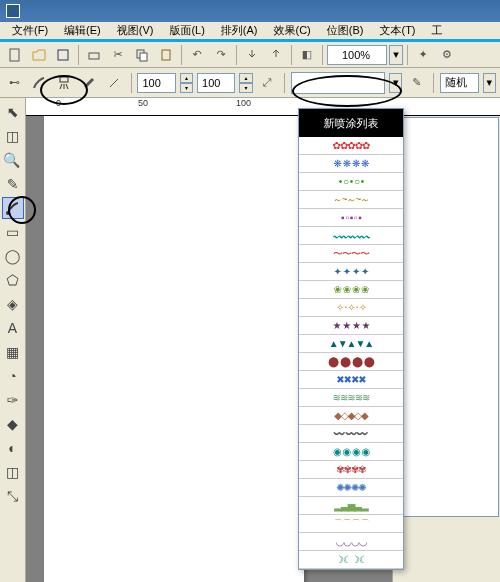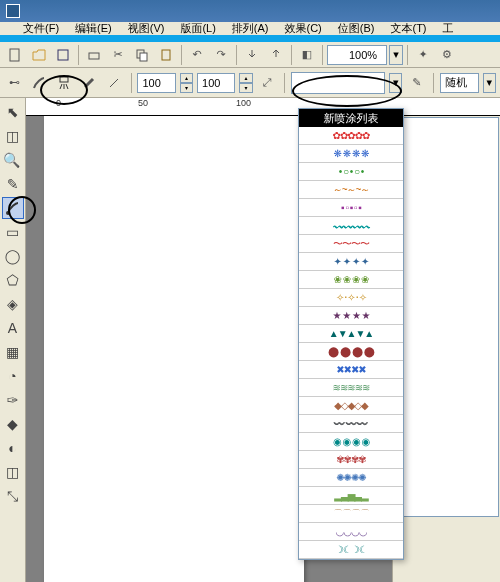--- a/index.html
+++ b/index.html
@@ -1,41 +1,41 @@
 <!DOCTYPE html>
 <html><head>
 <meta charset="utf-8">
 <style>
 *{box-sizing:border-box;margin:0;padding:0;font-family:"Microsoft YaHei",Arial,sans-serif;font-size:11px}
 body{width:500px;height:582px;background:#ece9d8;overflow:hidden;position:relative}
 .titlebar{height:22px;background:linear-gradient(#3a6ea5,#4a7bb5);color:#fff;display:flex;align-items:center;padding:0 6px;font-size:12px}
 .titlebar .ico{width:14px;height:14px;background:#2a5a8a;border:1px solid #fff;margin-right:6px}
-.menubar{height:20px;background:#ece9d8;display:flex;align-items:center;border-bottom:7px solid #0ea5e9;padding:0 15px}
+.menubar{height:20px;background:#ece9d8;display:flex;align-items:center;border-bottom:3px solid #0ea5e9;padding:0 4px}
 .menubar span{padding:2px 8px;color:#000;cursor:default}
 .toolbar{height:26px;background:#ece9d8;border-bottom:1px solid #aca899;display:flex;align-items:center;padding:0 4px;gap:2px}
 .toolbar2{height:30px;background:#ece9d8;border-bottom:1px solid #aca899;display:flex;align-items:center;padding:0 4px;gap:4px;position:relative}
 .tb-btn{width:22px;height:22px;border:1px solid transparent;display:flex;align-items:center;justify-content:center;color:#555}
 .sep{width:1px;height:20px;background:#aca899;margin:0 2px}
-.zoom{width:60px;height:20px;border:1px solid #7f9db9;background:#fff;padding:0 21px;display:flex;align-items:center}
+.zoom{width:60px;height:20px;border:1px solid #7f9db9;background:#fff;padding:0 14px;display:flex;align-items:center}
 .drop{width:14px;height:20px;border:1px solid #7f9db9;background:#ece9d8;display:flex;align-items:center;justify-content:center}
 .num{width:40px;height:20px;border:1px solid #7f9db9;background:#fff;padding:0 4px;display:flex;align-items:center}
 .spin{width:14px;height:20px;display:flex;flex-direction:column}
 .spin div{flex:1;border:1px solid #7f9db9;background:#ece9d8;font-size:6px;display:flex;align-items:center;justify-content:center}
 .mode{width:40px;height:20px;border:1px solid #7f9db9;background:#fff;padding:0 4px;display:flex;align-items:center}
 .toolbox{width:26px;position:absolute;left:0;top:98px;bottom:0;background:#ece9d8;border-right:1px solid #aca899;display:flex;flex-direction:column;padding:2px 0}
 .tool{width:22px;height:22px;margin:1px auto;border:1px solid transparent;display:flex;align-items:center;justify-content:center;color:#444;font-size:14px}
 .tool.active{border:1px solid #316ac5;background:#c1d2ee}
 .workarea{position:absolute;left:26px;top:98px;right:0;bottom:0;background:#808080;overflow:hidden}
 .rulerH{height:18px;background:#fff;border-bottom:1px solid #000;position:relative}
 .rulerV{width:18px;position:absolute;left:0;top:18px;bottom:0;background:#fff;border-right:1px solid #000}
 .canvas{position:absolute;left:18px;top:18px;background:#fff;width:260px;height:600px;box-shadow:2px 2px 4px rgba(0,0,0,0.3)}
 .panel{position:absolute;right:0;top:18px;width:108px;bottom:0;background:#ece9d8;border-left:1px solid #aca899}
 .panel-inner{background:#fff;border:1px solid #7f9db9;margin:1px;height:400px}
 .spraylist{position:absolute;left:298px;top:108px;width:106px;border:1px solid #7f9db9;background:#fff;z-index:10;box-shadow:2px 2px 6px rgba(0,0,0,0.3)}
-.spray-header{height:18px;background:#000;color:#fff;font-size:11px;display:flex;align-items:center;justify-content:center}
+.spray-header{height:28px;background:#000;color:#fff;font-size:11px;display:flex;align-items:center;justify-content:center}
 .spray-row{height:18px;border-bottom:1px solid #ccc;display:flex;align-items:center;justify-content:center;overflow:hidden;font-size:10px}
 .circle{position:absolute;border:2px solid #000;border-radius:50%;pointer-events:none;z-index:20}
 .c1{left:40px;top:75px;width:48px;height:30px}
 .c2{left:292px;top:75px;width:110px;height:32px}
 .c3{left:8px;top:196px;width:28px;height:28px}
 .tick{position:absolute;font-size:9px;color:#333}
 svg{width:16px;height:16px}
 .dots{letter-spacing:-1px}
 </style>
 </head>

